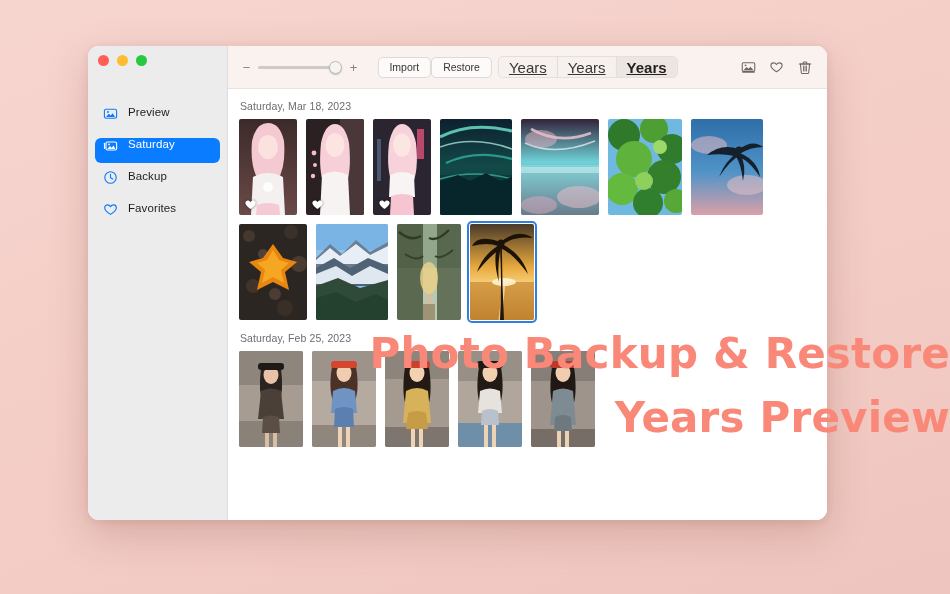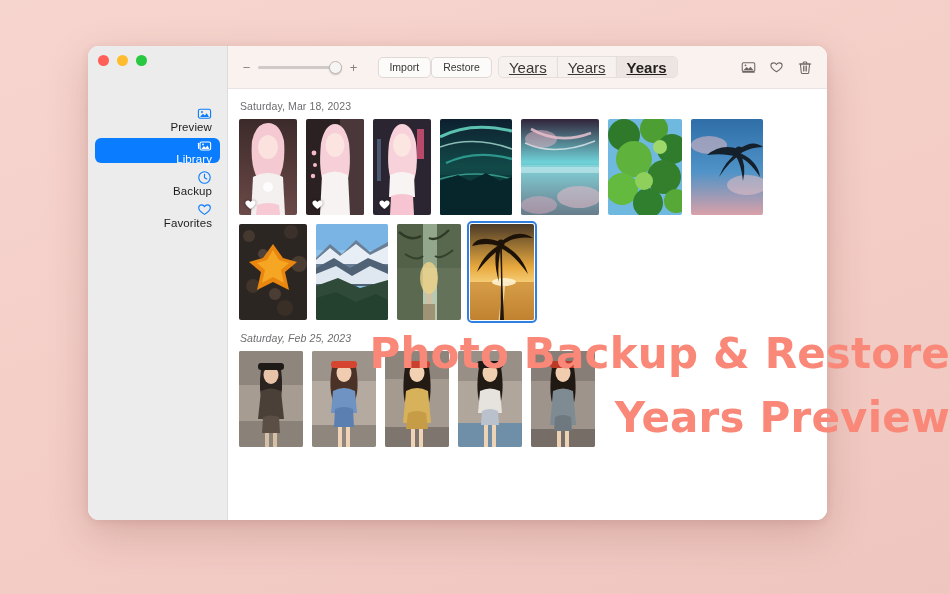--- a/index.html
+++ b/index.html
@@ -60,28 +60,28 @@
   .tl.max    { background: #28c840; }
 
   #sidebar-nav {
     position: absolute;
     left: 7px;
     top: 60px;
     right: 7px;
   }
   .side-item {
     display: flex;
-    align-items: flex-end;
+    align-items: flex-start;
+    gap: 10px;
     height: 25px;
     padding: 0 8px;
     border-radius: 6px;
     margin-bottom: 7px;
     box-sizing: border-box;
     cursor: default;
-    flex-direction: column;
   }
   .side-item.active { background: #0a7cff; }
   .side-label {
     font-size: 11.5px;
     color: #1d1d1f;
     letter-spacing: 0.1px;
     white-space: nowrap;
   }
   .side-item.active .side-label { color: #ffffff; }
   .side-icon {
@@ -323,21 +323,21 @@
 
       <div class="side-item active">
         <span class="side-icon">
           <svg width="15" height="15" viewBox="0 0 16 16">
             <rect x="3.2" y="4.2" width="11.3" height="8.6" rx="1.6" fill="none" stroke="#ffffff" stroke-width="1.2"></rect>
             <path d="M4.6 11.6 L7.4 8.4 L9.3 10.3 L11.2 8 L13.2 11.6 Z" fill="#ffffff"></path>
             <circle cx="6.4" cy="6.8" r="0.95" fill="#ffffff"></circle>
             <path d="M1.6 5.6 v5.4" stroke="#ffffff" stroke-width="1.2" stroke-linecap="round"></path>
           </svg>
         </span>
-        <span class="side-label">Library</span>
+        <span class="side-label">Saturday</span>
       </div>
 
       <div class="side-item">
         <span class="side-icon">
           <svg width="15" height="15" viewBox="0 0 16 16">
             <circle cx="8" cy="8" r="6.1" fill="none" stroke="#0a7cff" stroke-width="1.2"></circle>
             <path d="M8 4.6 V8.2 L10.4 9.6" fill="none" stroke="#0a7cff" stroke-width="1.2" stroke-linecap="round" stroke-linejoin="round"></path>
           </svg>
         </span>
         <span class="side-label">Backup</span>
@@ -609,21 +609,21 @@
             <path d="M31 20 q-18 10 -24 28 q16 -20 26 -24 Z" fill="#1c1208"></path>
             <path d="M32 20 q20 10 26 30 q-16 -22 -28 -26 Z" fill="#1c1208"></path>
             <path d="M31 22 q-4 20 -2 36 q-6 -20 -2 -36 Z" fill="#1c1208"></path>
             <path d="M30 24 q2 36 0 72 h4 q-2 -36 -2 -72 Z" fill="#241708"></path>
             <circle cx="31" cy="19" r="3.6" fill="#1c1208"></circle>
           </svg>
         </div>
 
       </div>
 
-      <div class="date-header" style="padding-top:12px;font-style:italic;">Saturday, Feb 25, 2023</div>
+      <div class="date-header" style="padding-top:12px;">Saturday, Feb 25, 2023</div>
 
       <div class="photo-row">
 
         <div class="thumb" style="width:64px;height:96px;">
           <svg class="art" viewBox="0 0 64 96" preserveAspectRatio="none">
             <rect width="64" height="96" fill="#a79c92"></rect>
             <rect y="0" width="64" height="34" fill="#8e857d"></rect>
             <rect y="70" width="64" height="26" fill="#8a8179"></rect>
             <path d="M22 18 q10 -9 20 0 q3 22 -2 34 q-8 5 -16 0 q-5 -12 -2 -34 Z" fill="#2b2320"></path>
             <ellipse cx="32" cy="24" rx="7.5" ry="9" fill="#e8c3a8"></ellipse>

